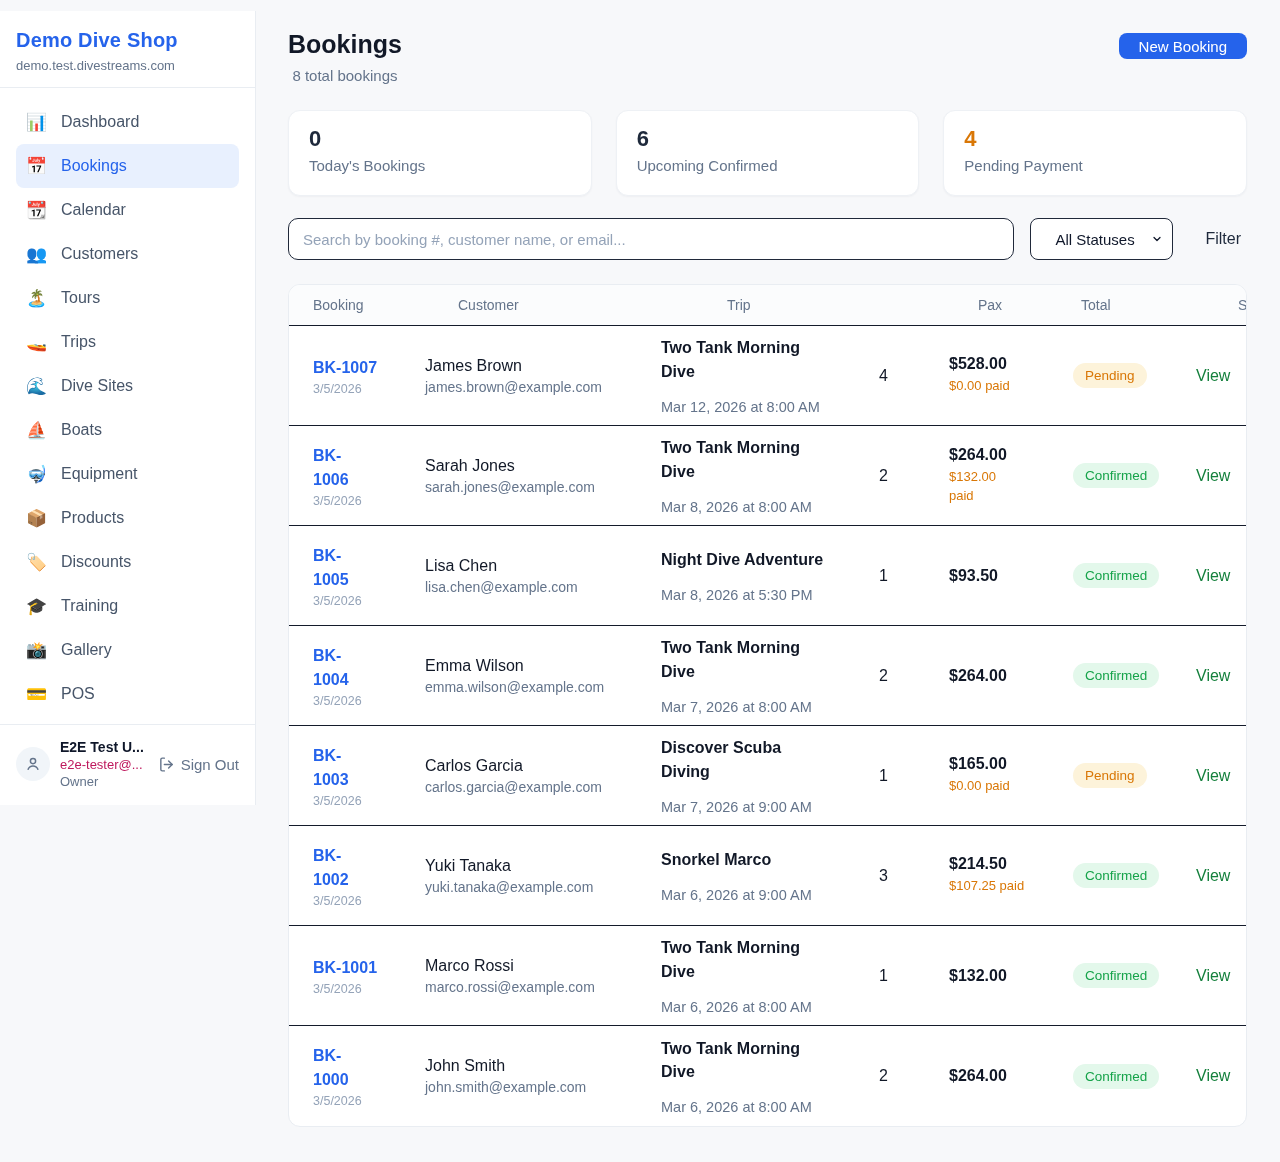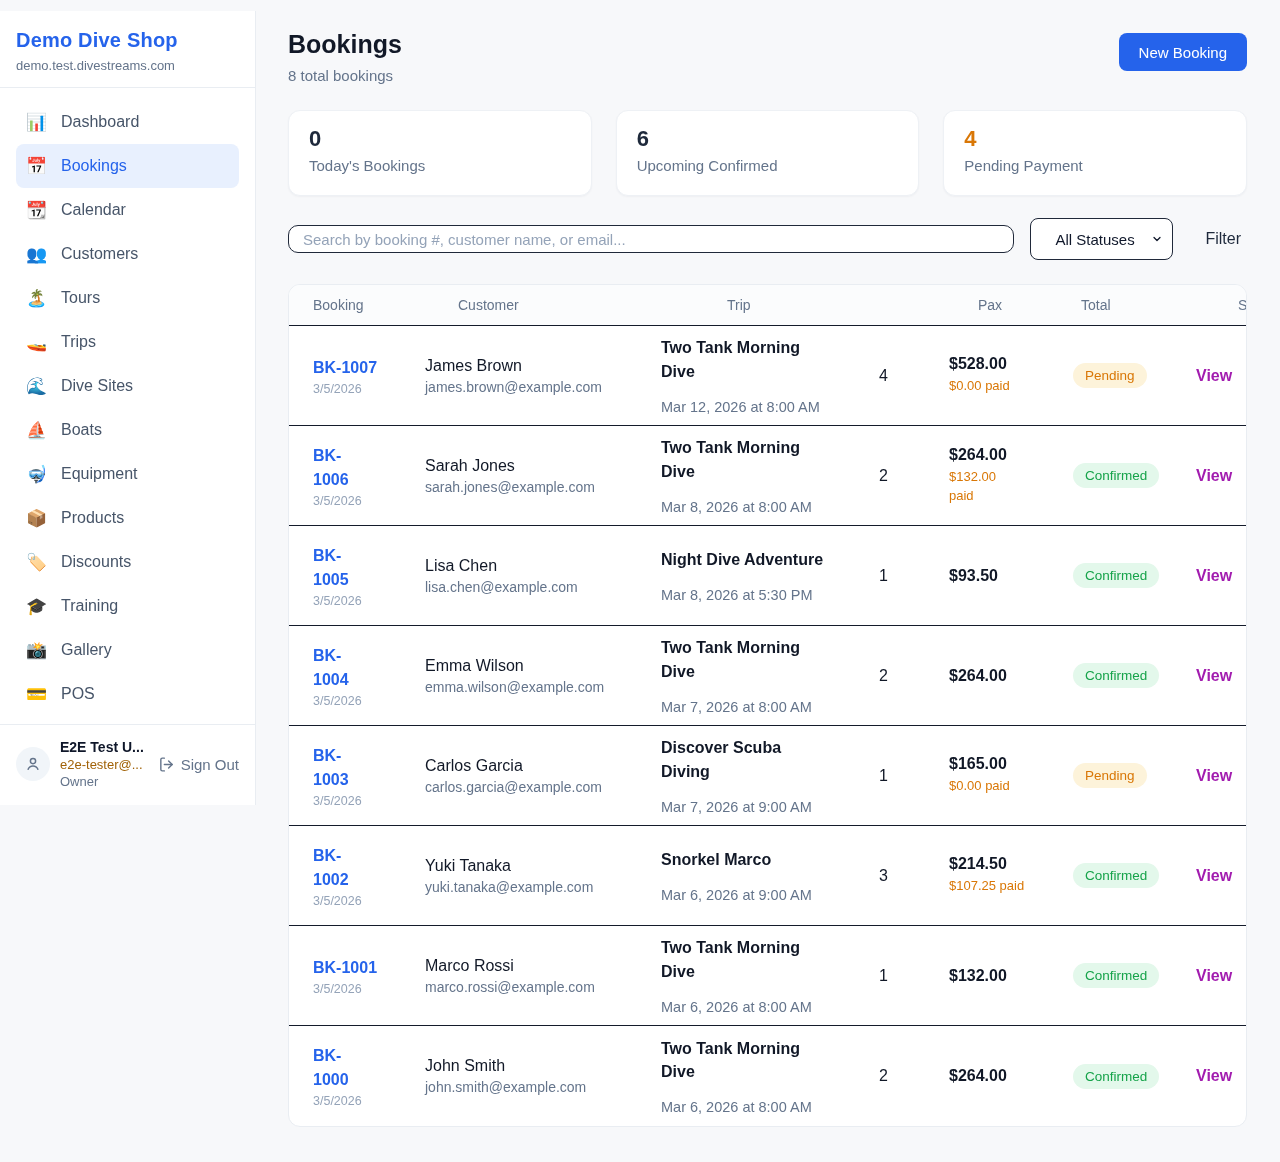--- a/index.html
+++ b/index.html
@@ -32,52 +32,52 @@
     border-top: 1px solid #e9edf2; padding: 14px 16px 16px 16px;
     display: flex; align-items: center; gap: 10px;
   }
   .avatar {
     width: 34px; height: 34px; border-radius: 50%;
     background: #f1f5f9; flex: 0 0 auto;
     display: flex; align-items: center; justify-content: center;
   }
   .user-info { flex: 1 1 auto; min-width: 0; }
   .user-name { font-size: 14px; font-weight: 700; color: #0f172a; }
-  .user-email { font-size: 13px; color: #a16207; margin-top: 2px; }
+  .user-email { font-size: 13px; color: #be185d; margin-top: 2px; }
   .user-role { font-size: 13px; color: #64748b; margin-top: 2px; }
   .signout {
     display: flex; align-items: center; gap: 6px;
     background: none; border: none; color: #64748b;
     font-size: 15px; font-family: inherit; cursor: pointer; white-space: nowrap;
   }
 
   
   .main { margin-left: 256px; padding: 30px 33px 0 32px; }
   .page-head { display: flex; justify-content: space-between; align-items: flex-start; }
   .page-title { font-size: 25px; font-weight: 700; color: #111827; }
-  .page-sub { margin-top: 8px; font-size: 15px; color: #64748b; }
+  .page-sub { margin-top: 8px; font-size: 15px; color: #64748b; text-align: center; }
   .btn-primary {
     background: #2563eb; color: #fff; border: none; border-radius: 8px;
     font-size: 15px; font-weight: 500; font-family: inherit;
-    padding: 0 20px; height: 38px; margin-top: 3px; cursor: pointer;
+    padding: 0 20px; height: 26px; margin-top: 3px; cursor: pointer;
   }
 
   .stats { display: grid; grid-template-columns: 1fr 1fr 1fr; gap: 24px; margin-top: 26px; }
   .stat-card {
     background: #fff; border: 1px solid #eef1f5; border-radius: 12px;
     padding: 15px 20px; height: 86px;
     box-shadow: 0 1px 2px rgba(15,23,42,.04);
   }
   .stat-value { font-size: 22px; font-weight: 700; color: #1e293b; }
   .stat-value.orange { color: #d97706; }
   .stat-label { margin-top: 5px; font-size: 15px; color: #64748b; }
 
   .filter-row { display: flex; align-items: center; margin-top: 22px; }
   .search-input {
-    flex: 1 1 auto; height: 28px; border: 1px solid #20293a; border-radius: 10px;
+    flex: 1 1 auto; height: 42px; border: 1px solid #20293a; border-radius: 10px;
     padding: 0 14px; font-size: 15px; font-family: inherit; color: #0f172a;
     background: #fff; outline: none;
   }
   .search-input::placeholder { color: #94a3b8; }
   .select-wrap { position: relative; margin-left: 16px; }
   .status-select {
     appearance: none; -webkit-appearance: none;
     width: 143px; height: 42px; border: 1px solid #20293a; border-radius: 8px;
     background: #fff; font-size: 15px; font-family: inherit; color: #0f172a;
     padding: 0 28px 0 24px; cursor: pointer; outline: none;
@@ -114,21 +114,21 @@
   .tdate { color: #64748b; font-size: 14.5px; margin-top: 16px; }
   .pax { color: #111827; font-size: 16px; }
   .amt { color: #111827; font-size: 16px; font-weight: 700; }
   .paid { color: #d97706; font-size: 13px; margin-top: 4px; white-space: pre; line-height: 1.4; }
   .badge {
     display: inline-block; padding: 5px 12px; border-radius: 999px;
     font-size: 13.5px; font-weight: 500;
   }
   .badge-pending { background: #fdf3da; color: #d97706; }
   .badge-confirmed { background: #e3f8eb; color: #16a34a; }
-  .view-link { color: #a21caf; font-size: 16px; font-weight: 700; cursor: pointer; }
+  .view-link { color: #15803d; font-size: 16px; font-weight: 400; cursor: pointer; }
 </style>
 </head>
 <body>
 
 <aside class="sidebar">
   <div class="shop-header">
     <div class="shop-title">Demo Dive Shop</div>
     <div class="shop-domain">demo.test.divestreams.com</div>
   </div>
 

